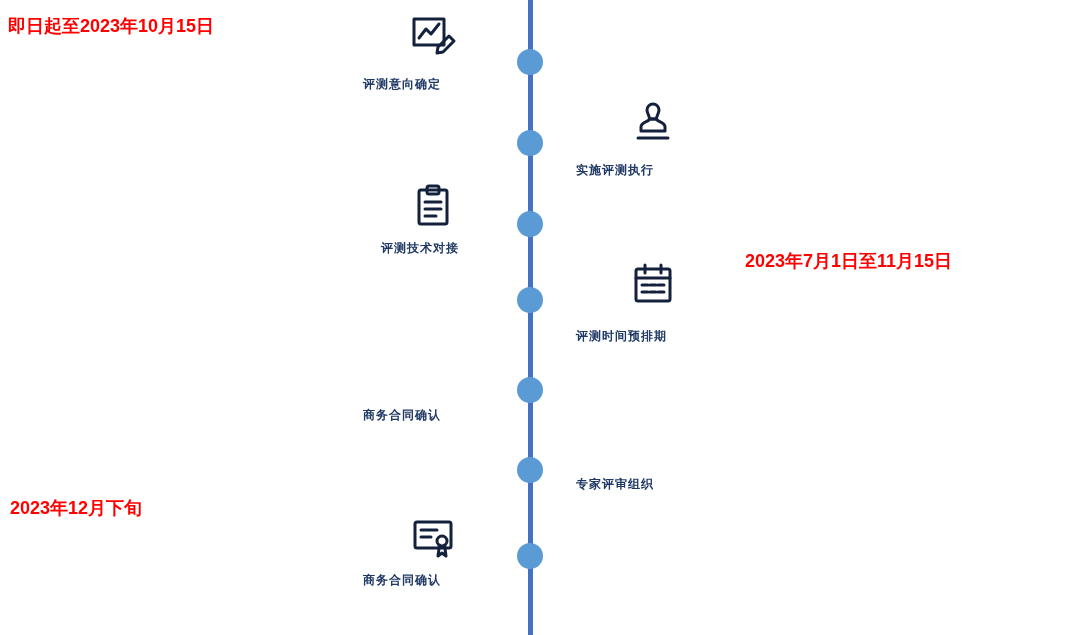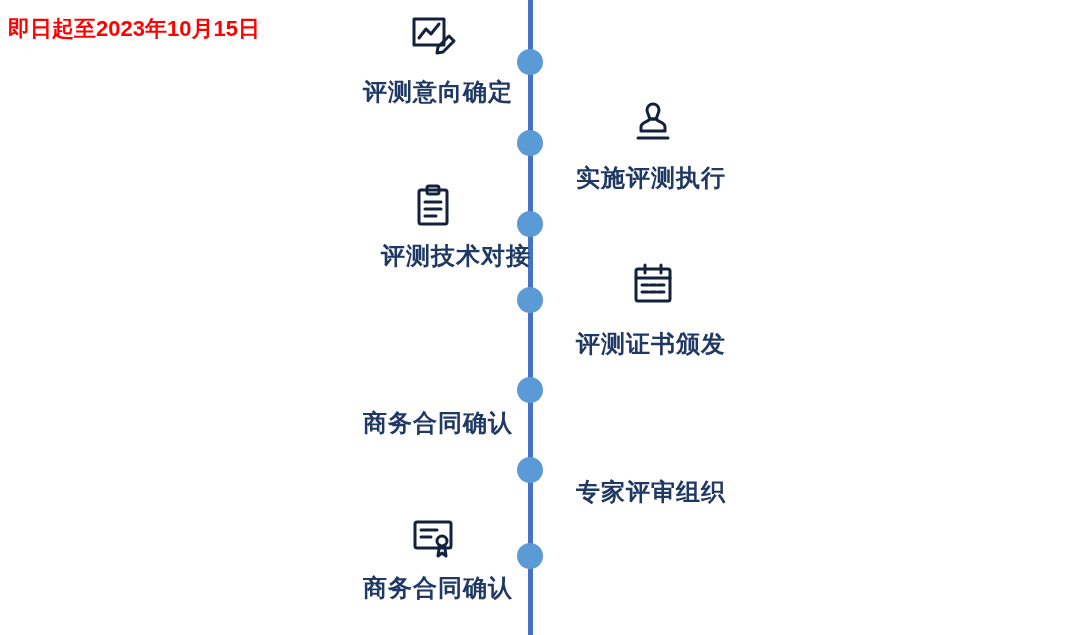--- a/index.html
+++ b/index.html
@@ -27,29 +27,29 @@
   }
   .icon {
     position: absolute;
     width: 52px; height: 52px;
     display: flex; align-items: center; justify-content: center;
     color: var(--icon, #14213D);
   }
   .icon svg { display: block; }
   .label {
     position: absolute;
-    font-size: 24px;
+    font-size: 12px;
     font-weight: bold;
     letter-spacing: 1px;
     white-space: nowrap;
     color: var(--label, #1F3864);
   }
   .date {
     position: absolute;
-    font-size: 22px;
+    font-size: 18px;
     font-weight: bold;
     white-space: nowrap;
     color: var(--date, #FF0000);
   }
 </style>
 </head>
 <body>
 
 <div class="canvas">
 
@@ -99,32 +99,34 @@
       <line x1="32" y1="5" x2="32" y2="13"></line>
       <line x1="7" y1="18" x2="41" y2="18"></line>
       <line x1="13" y1="25" x2="19" y2="25"></line>
       <line x1="21" y1="25" x2="27" y2="25"></line>
       <line x1="29" y1="25" x2="35" y2="25"></line>
       <line x1="13" y1="32" x2="19" y2="32"></line>
       <line x1="21" y1="32" x2="27" y2="32"></line>
       <line x1="29" y1="32" x2="35" y2="32"></line>
     </svg>
   </span>
-  <div class="label" style="left:576px; top:328px">评测证书颁发</div>
+  <div class="label" style="left:576px; top:328px">评测时间预排期</div>
 
   <div class="label" style="left:363px; top:407px">商务合同确认</div>
 
   <div class="label" style="left:576px; top:476px">专家评审组织</div>
 
   <span class="icon" style="left:407px; top:512px">
     <svg width="48" height="48" viewBox="0 0 48 48" fill="none" stroke="currentColor" stroke-width="3" stroke-linecap="round" stroke-linejoin="round">
       <rect x="6" y="8" width="36" height="26" rx="2"></rect>
       <line x1="12" y1="16" x2="28" y2="16"></line>
       <line x1="12" y1="23" x2="22" y2="23"></line>
       <circle cx="33" cy="27" r="5"></circle>
       <path d="M30.5 31 L29 42 l4 -3 4 3 -1.5 -11"></path>
     </svg>
   </span>
   <div class="label" style="left:363px; top:572px">商务合同确认</div>
 
   <div class="date" style="left:8px;   top:14px">即日起至2023年10月15日</div>
+  <div class="date" style="left:745px; top:249px">2023年7月1日至11月15日</div>
+  <div class="date" style="left:10px;  top:496px">2023年12月下旬</div>
 
 </div>
 
 </body></html>

